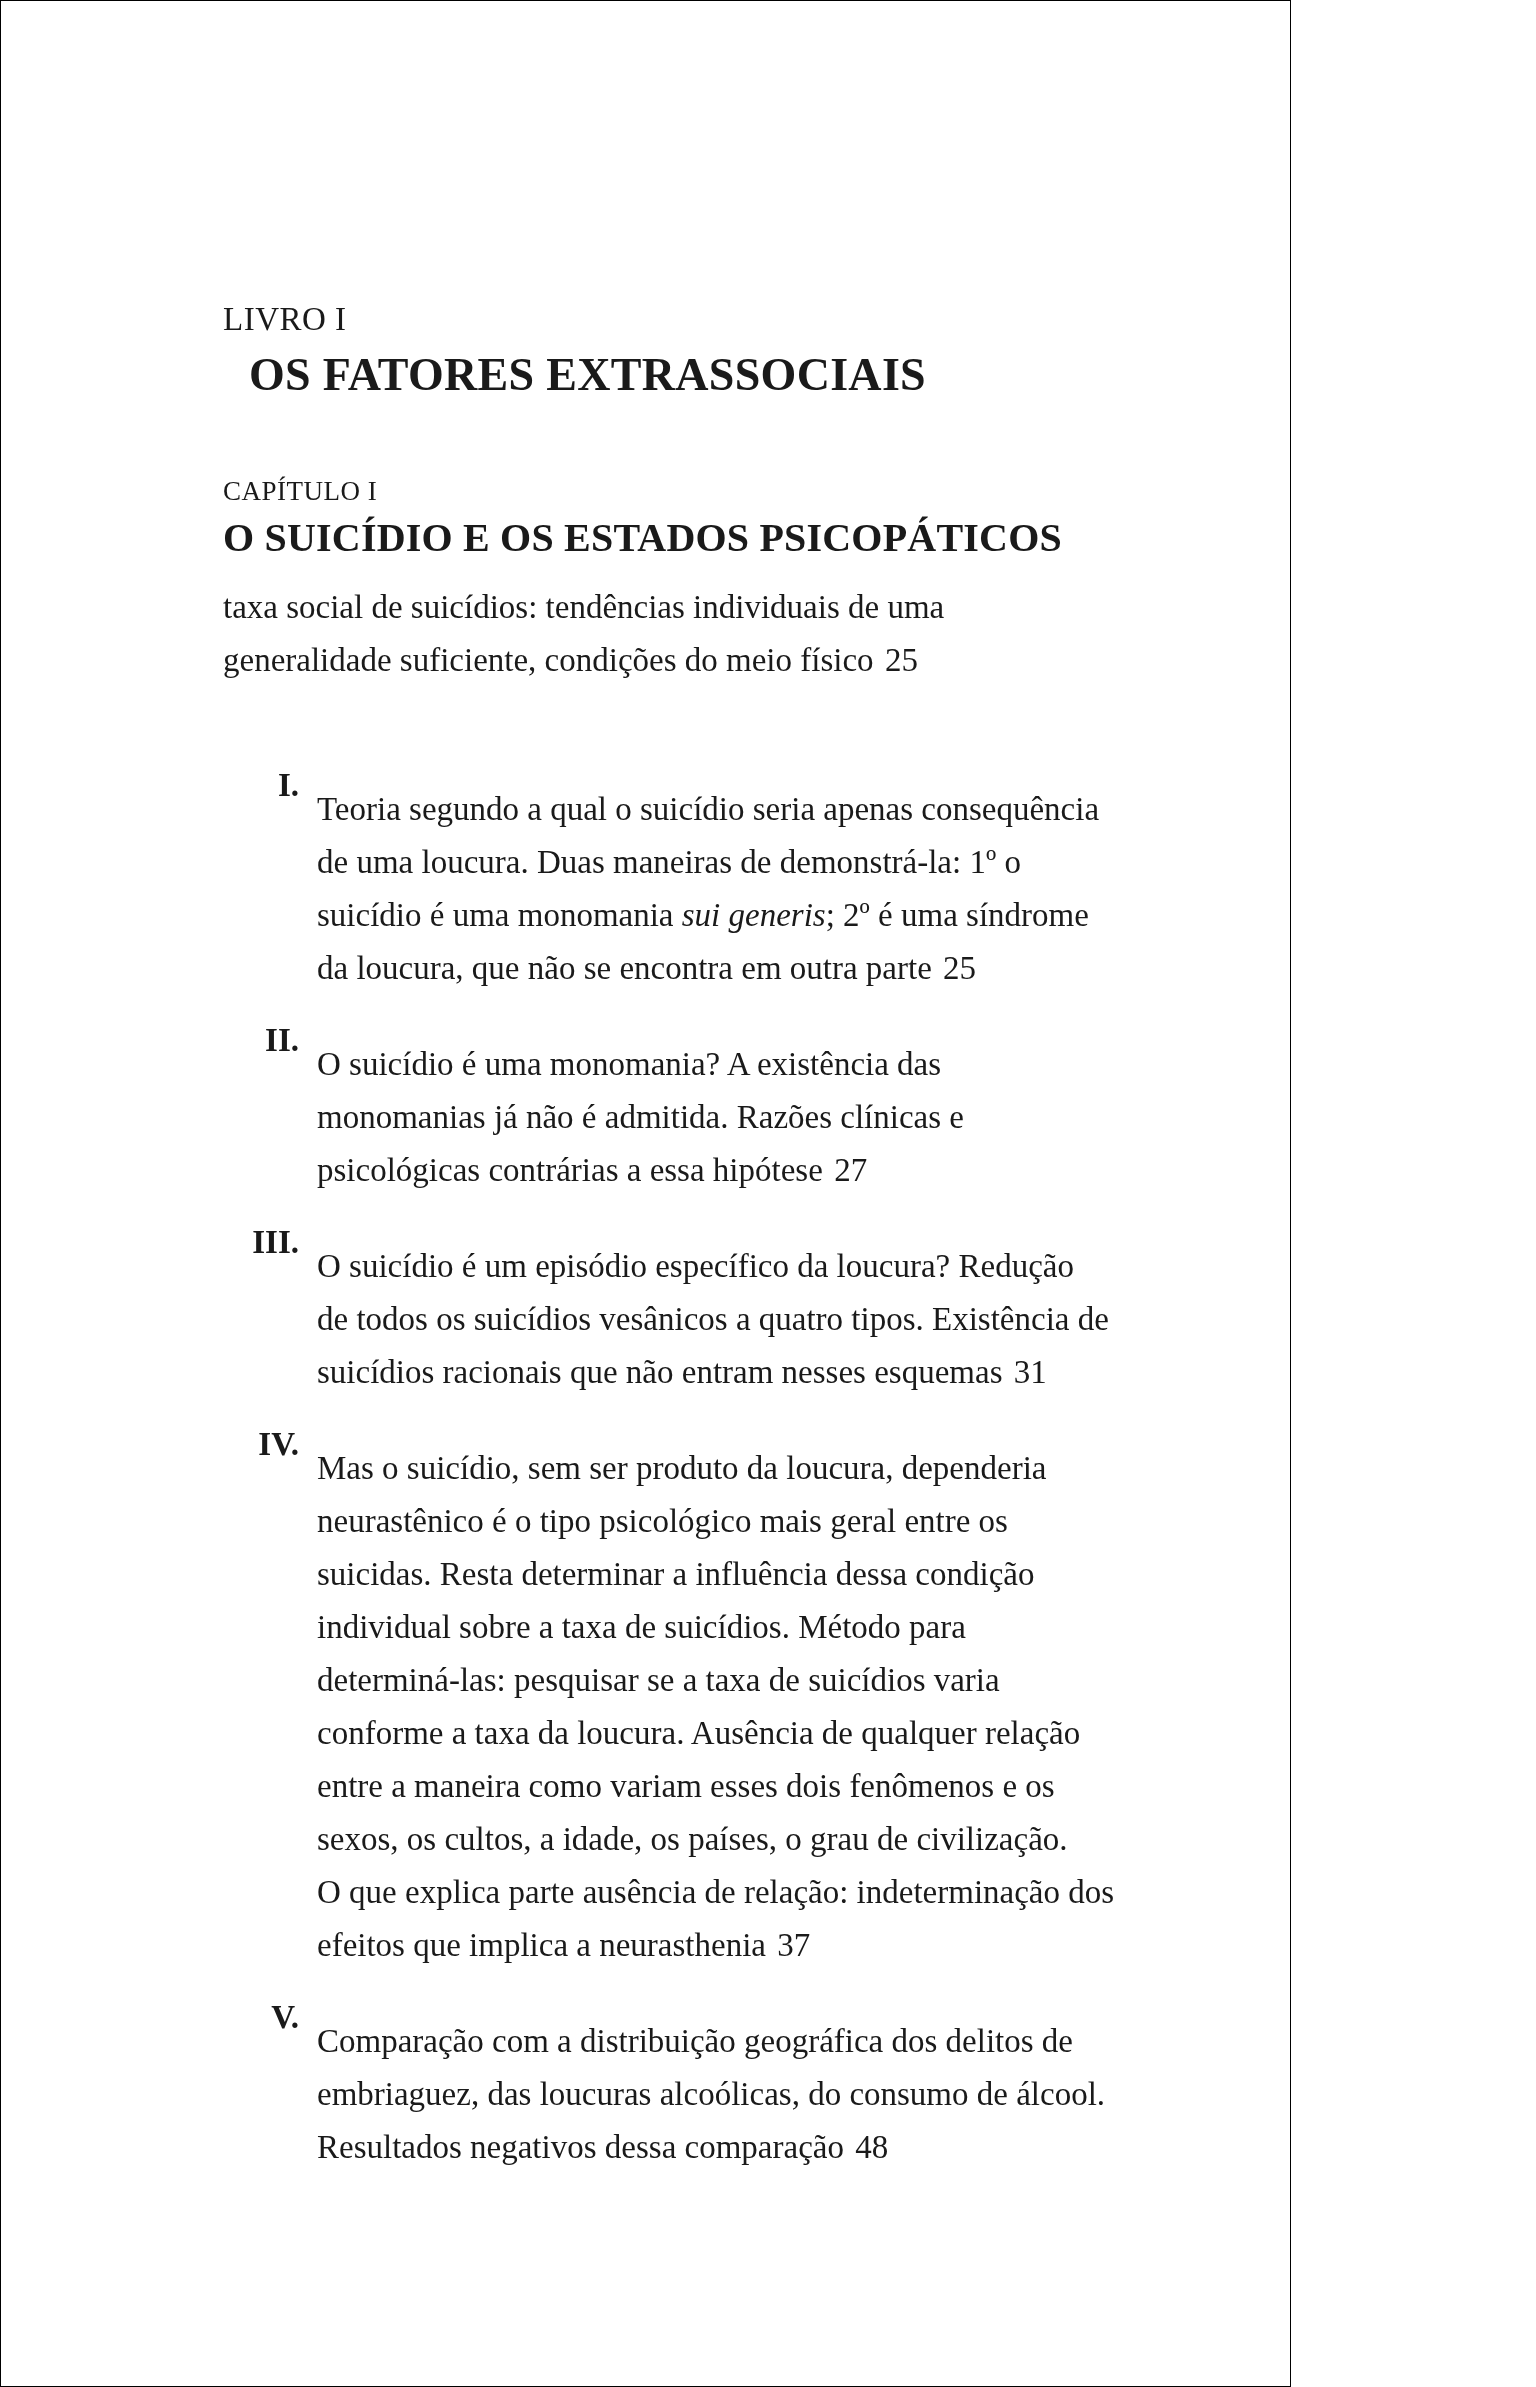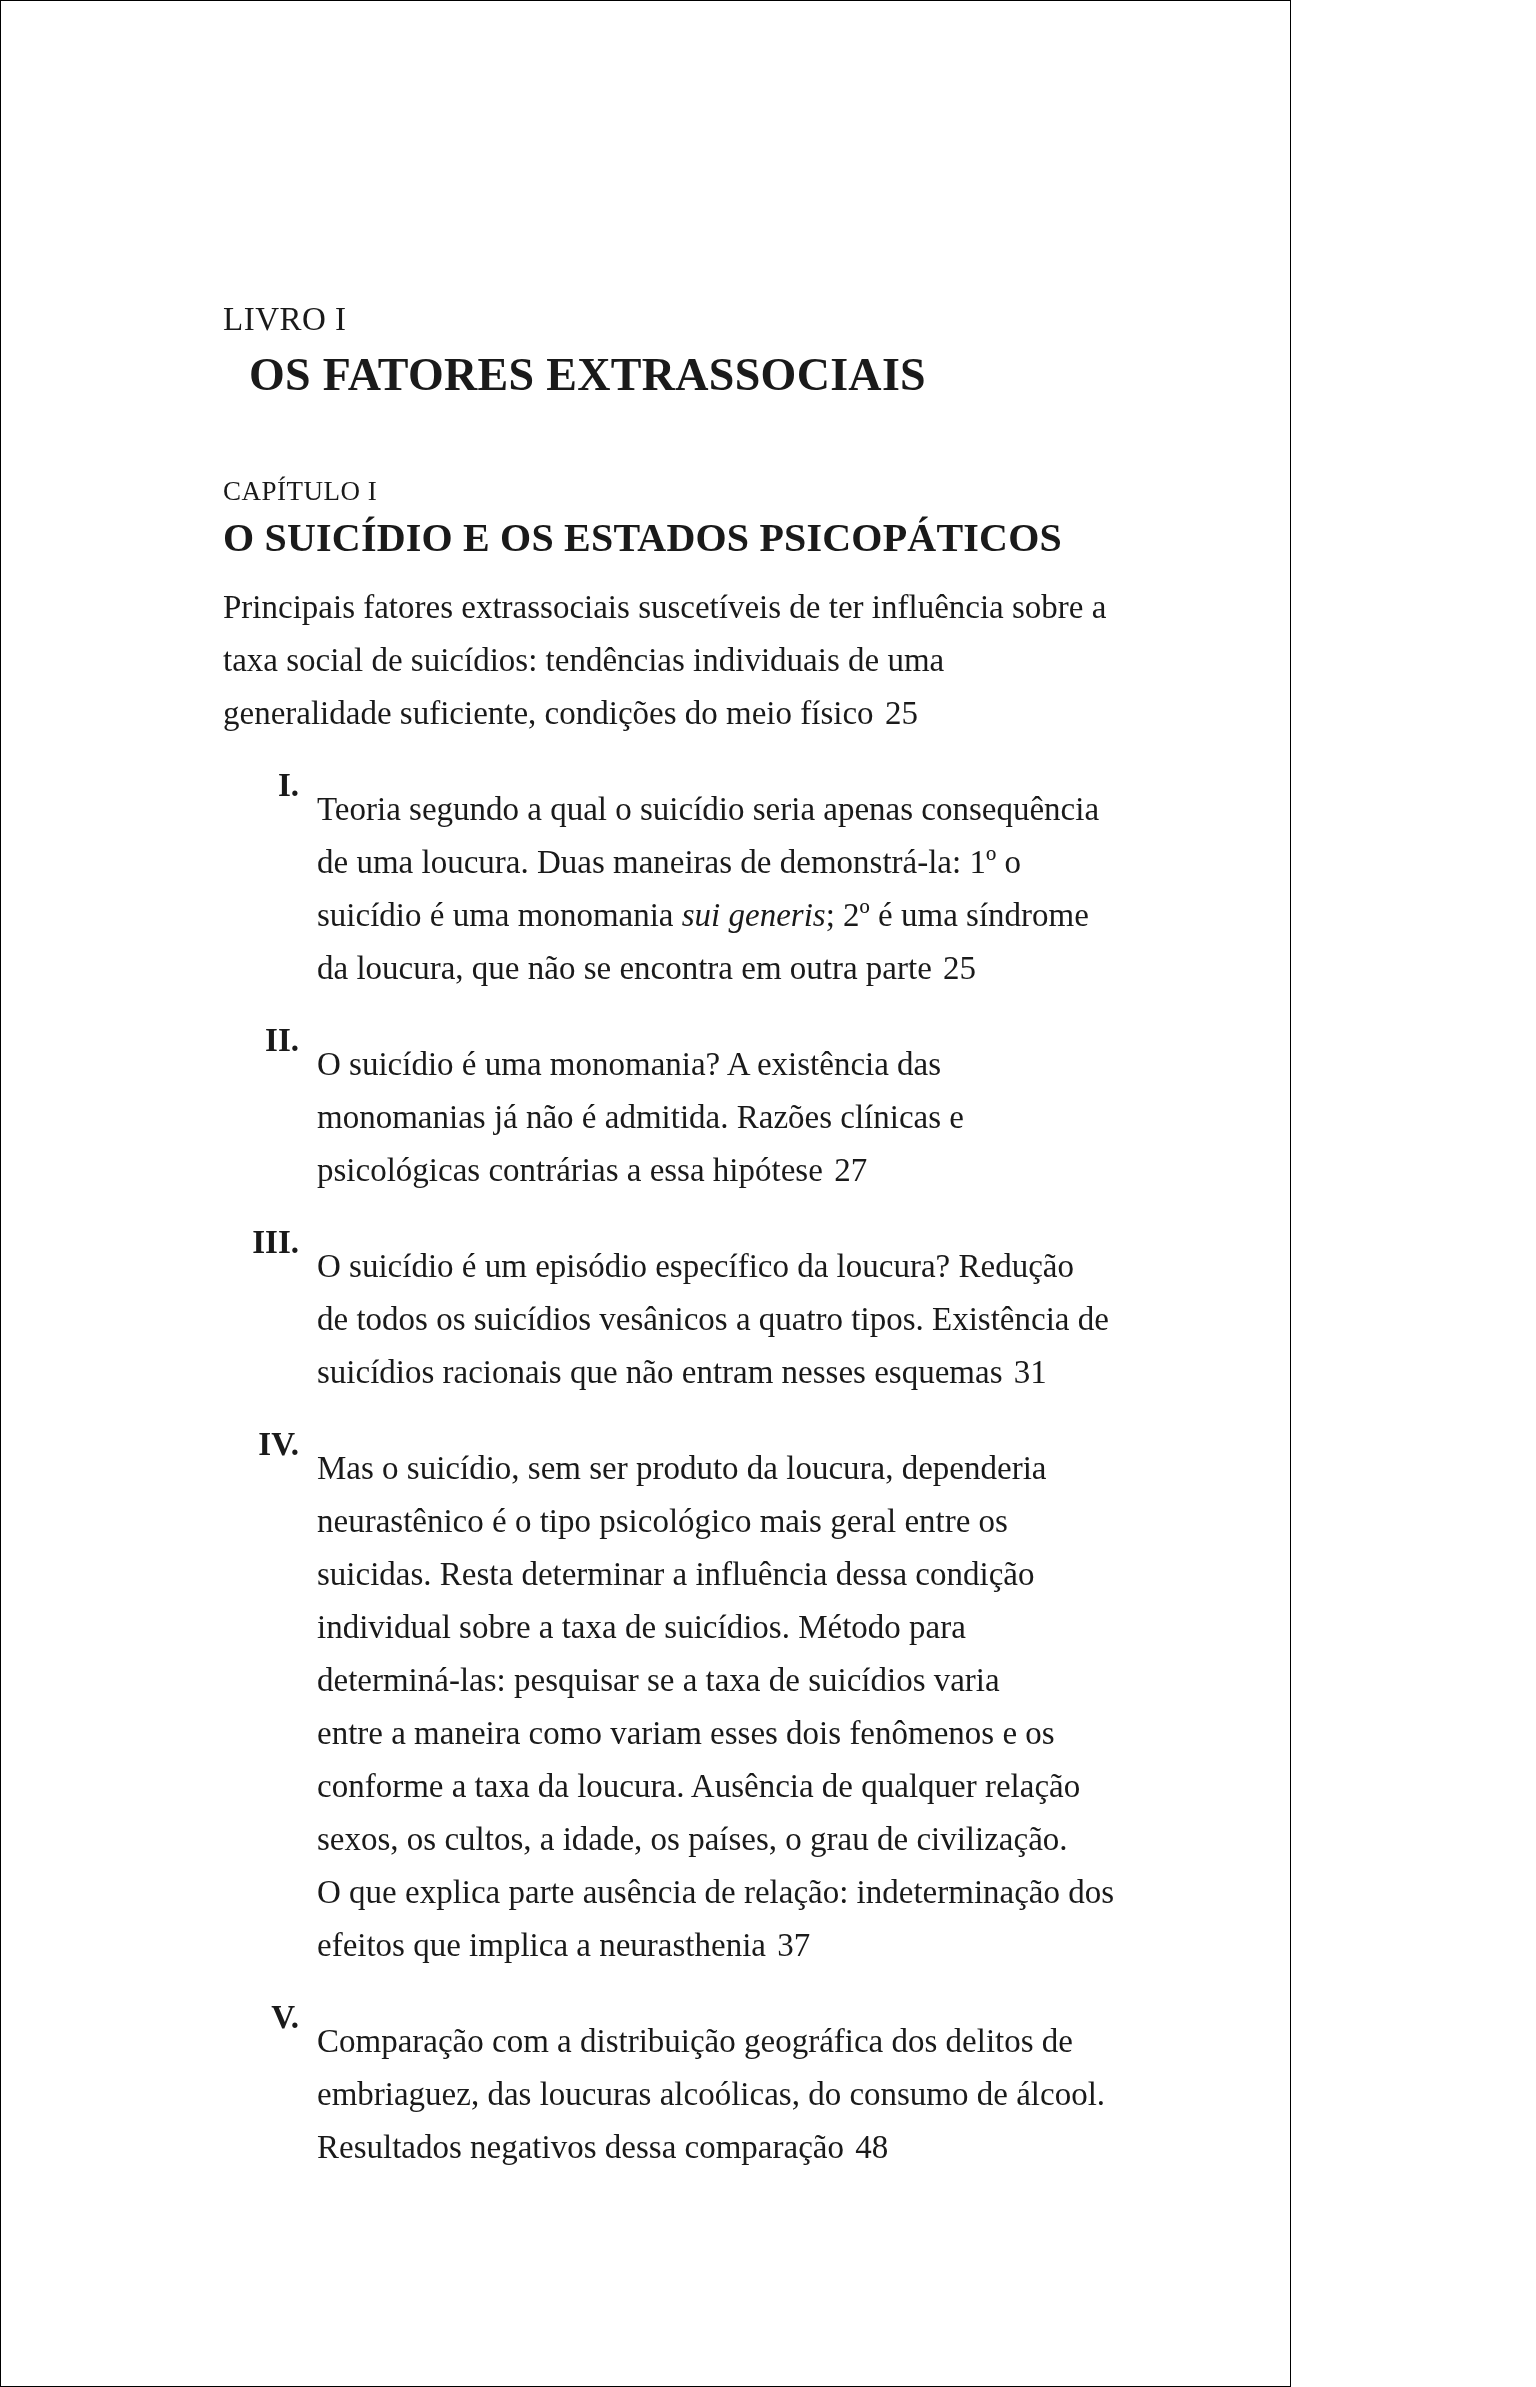--- a/index.html
+++ b/index.html
@@ -54,21 +54,20 @@
 <div class="page">
   <div class="content">
 
     <div class="book-label">LIVRO I</div>
     <div class="book-title">OS FATORES EXTRASSOCIAIS</div>
 
     <div class="chapter-label">CAPÍTULO I</div>
     <div class="chapter-title">O SUICÍDIO E OS ESTADOS PSICOPÁTICOS</div>
 
     <div class="summary">
-      <span class="line">Principais fatores extrassociais suscetíveis de ter influência sobre a</span>
       <span class="line">taxa social de suicídios: tendências individuais de uma</span>
       <span class="line"><span>generalidade suficiente, condições do meio físico</span><span class="pg">25</span></span>
     </div>
 
     <div class="list">
 
       <div class="item">
         <div class="numeral">I.</div>
         <div class="item-text">
           <span class="line">Teoria segundo a qual o suicídio seria apenas consequência</span>
@@ -97,22 +96,22 @@
       </div>
 
       <div class="item">
         <div class="numeral">IV.</div>
         <div class="item-text">
           <span class="line">Mas o suicídio, sem ser produto da loucura, dependeria</span>
           <span class="line">neurastênico é o tipo psicológico mais geral entre os</span>
           <span class="line">suicidas. Resta determinar a influência dessa condição</span>
           <span class="line">individual sobre a taxa de suicídios. Método para</span>
           <span class="line">determiná-las: pesquisar se a taxa de suicídios varia</span>
+          <span class="line">conforme a taxa da loucura. Ausência de qualquer relação</span>
           <span class="line">entre a maneira como variam esses dois fenômenos e os</span>
-          <span class="line">conforme a taxa da loucura. Ausência de qualquer relação</span>
           <span class="line">sexos, os cultos, a idade, os países, o grau de civilização.</span>
           <span class="line">O que explica parte ausência de relação: indeterminação dos</span>
           <span class="line"><span>efeitos que implica a neurasthenia</span><span class="pg">37</span></span>
         </div>
       </div>
 
       <div class="item">
         <div class="numeral">V.</div>
         <div class="item-text">
           <span class="line">Comparação com a distribuição geográfica dos delitos de</span>

